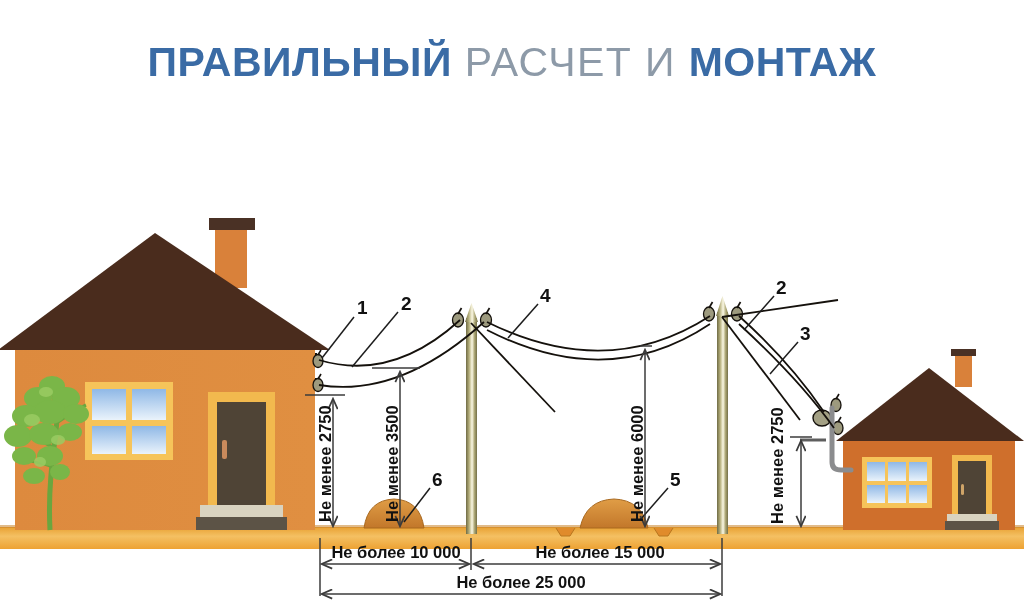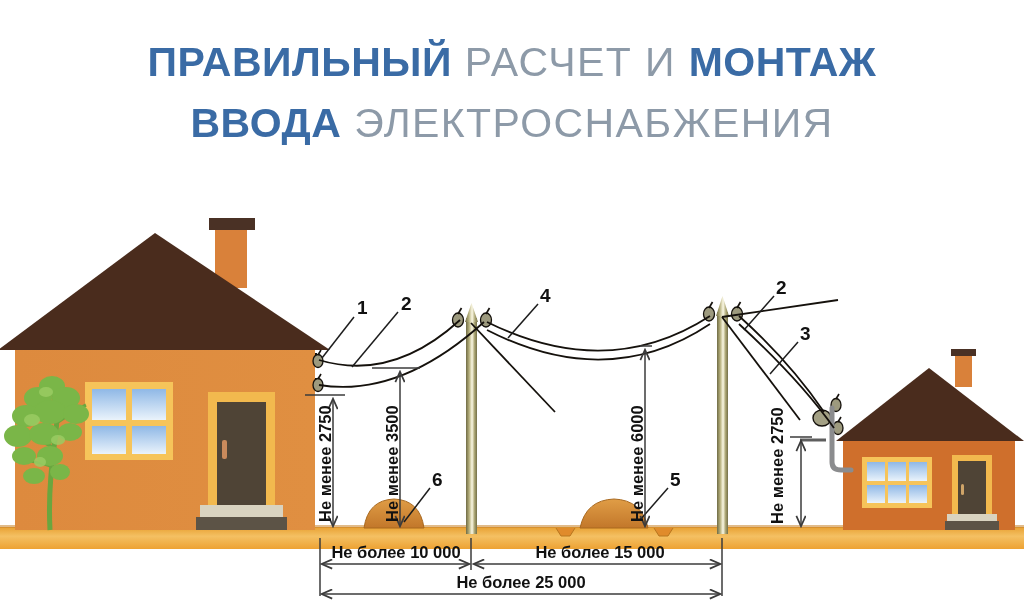--- a/index.html
+++ b/index.html
@@ -60,23 +60,20 @@
   .wire{stroke:#15110c;stroke-width:1.8;fill:none;}
 </style>
 </head>
 <body>
 
 <div id="stage">
 
   <div class="title-block">
     <span class="title-line line1">
       <span class="t-bold">ПРАВИЛЬНЫЙ</span><span class="t-thin"> РАСЧЕТ И </span><span class="t-bold">МОНТАЖ</span>
-    </span>
-    <span class="title-line line2">
-      <span class="t-bold">ВВОДА</span><span class="t-thin"> ЭЛЕКТРОСНАБЖЕНИЯ</span>
     </span>
   </div>
 
   <svg id="scene" viewBox="0 0 1024 614" xmlns="http://www.w3.org/2000/svg">
     <defs>
       <linearGradient id="gndGrad" x1="0" y1="0" x2="0" y2="1">
         <stop offset="0%" stop-color="#e8a132"></stop>
         <stop offset="42%" stop-color="#f4c063"></stop>
         <stop offset="100%" stop-color="#eda233"></stop>
       </linearGradient>

